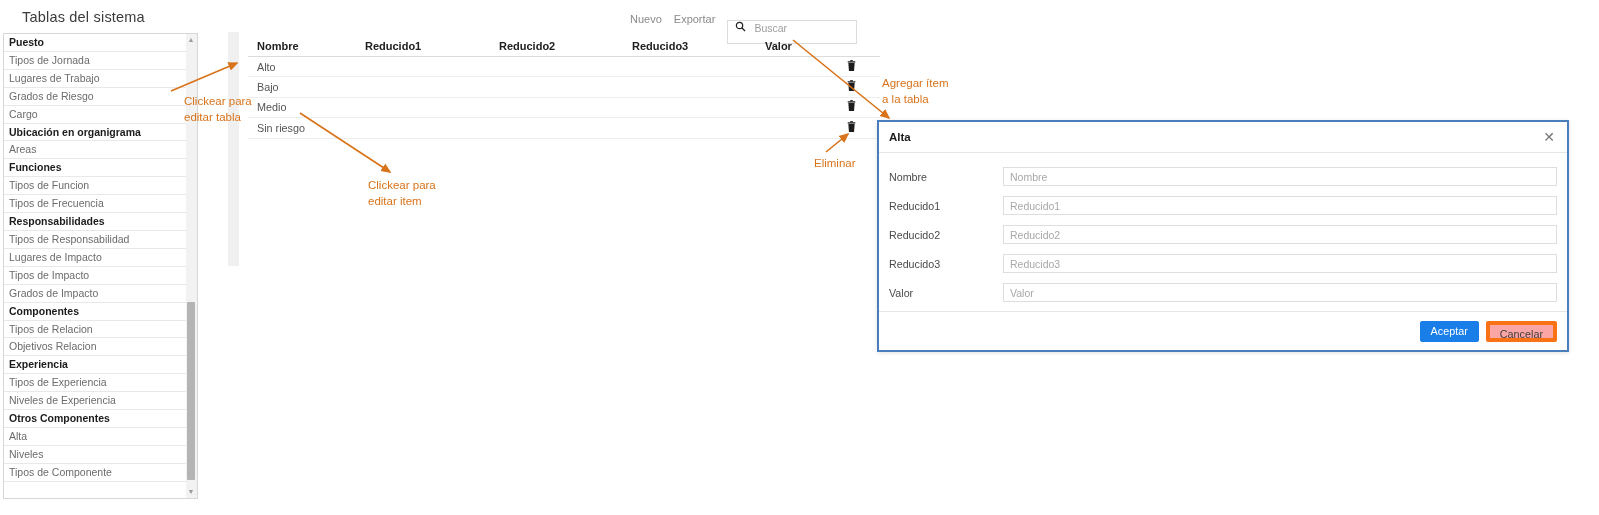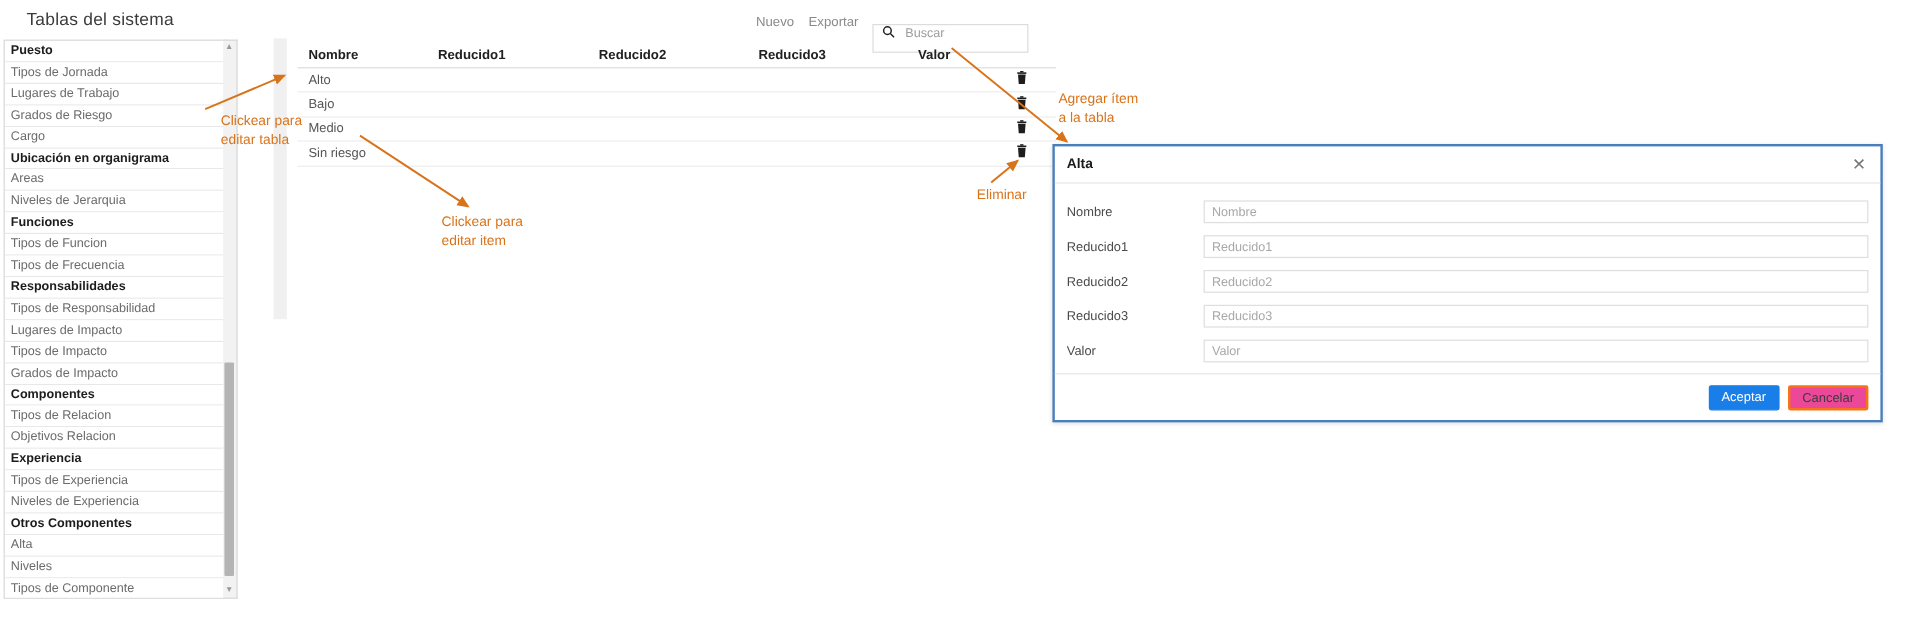--- a/index.html
+++ b/index.html
@@ -134,21 +134,21 @@
     height: 39px; border-top: 1px solid #e6e6e6;
     display: flex; align-items: center; justify-content: flex-end;
     padding-right: 10px; gap: 7px;
   }
   .btn {
     font-family: "Liberation Sans", sans-serif;
     font-size: 10.8px; height: 21px; padding: 0 10px;
     border-radius: 2px; cursor: pointer; line-height: 19px;
   }
   #btn-aceptar { background: #1a7ee8; border: 1px solid #1a7ee8; color: #fff; }
-  #btn-cancelar { background: #ec4899; border: 2px solid #f97316; color: #3c3c3c; }
+  #btn-cancelar { background: #fca5a5; border: 4px solid #f97316; color: #3c3c3c; }
 
   
   .anno {
     position: absolute;
     color: #d9731a; font-size: 11.5px; line-height: 15.5px;
     white-space: pre; pointer-events: none;
   }
   #anno-svg { position: absolute; left: 0; top: 0; width: 1599px; height: 515px; pointer-events: none; }
 </style>
 </head>
@@ -173,21 +173,20 @@
   </div>
 
   <div id="sidebar">
       <div class="side-row group">Puesto</div>
       <div class="side-row">Tipos de Jornada</div>
       <div class="side-row">Lugares de Trabajo</div>
       <div class="side-row">Grados de Riesgo</div>
       <div class="side-row">Cargo</div>
       <div class="side-row group">Ubicación en organigrama</div>
       <div class="side-row">Areas</div>
-      <div class="side-row">Niveles de Jerarquia</div>
       <div class="side-row group">Funciones</div>
       <div class="side-row">Tipos de Funcion</div>
       <div class="side-row">Tipos de Frecuencia</div>
       <div class="side-row group">Responsabilidades</div>
       <div class="side-row">Tipos de Responsabilidad</div>
       <div class="side-row">Lugares de Impacto</div>
       <div class="side-row">Tipos de Impacto</div>
       <div class="side-row">Grados de Impacto</div>
       <div class="side-row group">Componentes</div>
       <div class="side-row">Tipos de Relacion</div>

